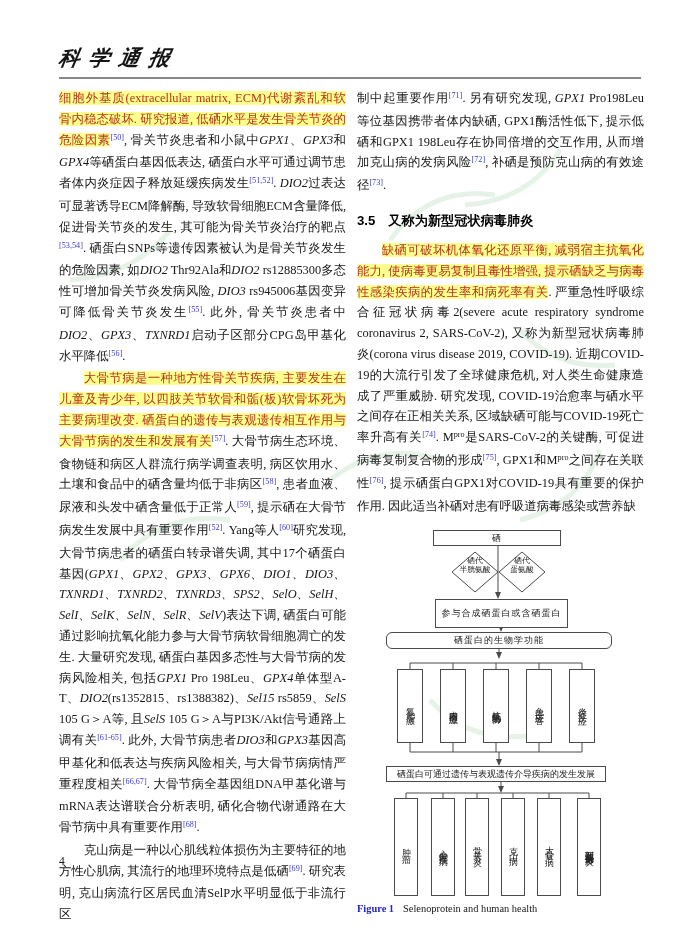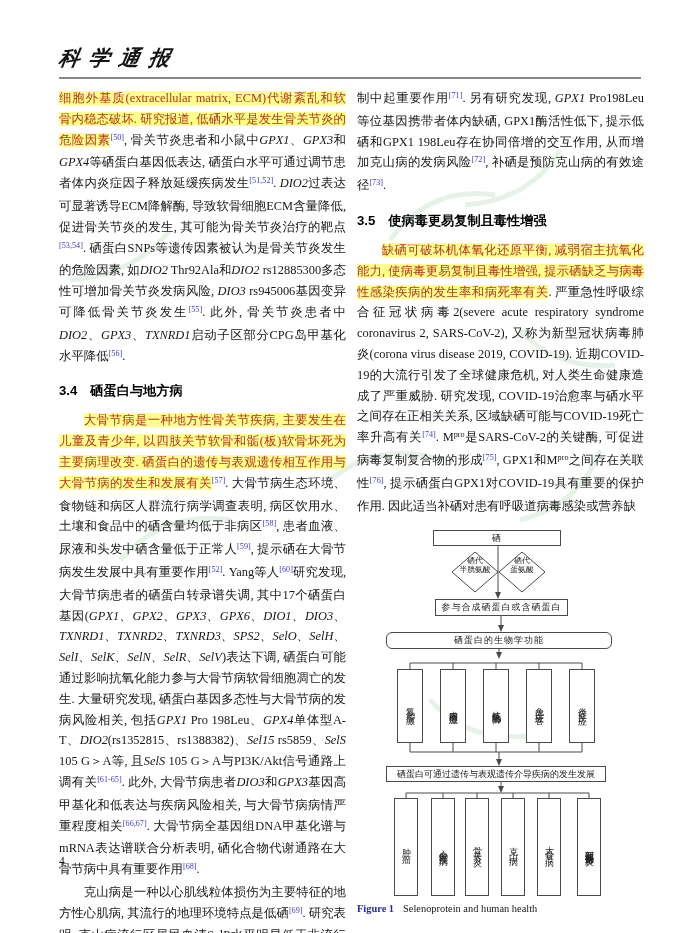--- a/index.html
+++ b/index.html
@@ -57,31 +57,28 @@
     <path d="M170 230 q -35 45 -100 50"></path>
     <path d="M520 330 q 35 40 95 35"></path>
   </g>
 </svg>
 
 <div class="logo">科学通报</div>
 <div class="rule"></div>
 
 <div class="col col-left">
   <p class="para"><span class="hl">细胞外基质(extracellular matrix, ECM)代谢紊乱和软骨内稳态破坏. 研究报道, 低硒水平是发生骨关节炎的危险因素</span><span class="ref">[50]</span><span>, 骨关节炎患者和小鼠中</span><span class="it">GPX1</span><span>、</span><span class="it">GPX3</span><span>和</span><span class="it">GPX4</span><span>等硒蛋白基因低表达, 硒蛋白水平可通过调节患者体内炎症因子释放延缓疾病发生</span><span class="ref">[51,52]</span><span>. </span><span class="it">DIO2</span><span>过表达可显著诱导ECM降解酶, 导致软骨细胞ECM含量降低, 促进骨关节炎的发生, 其可能为骨关节炎治疗的靶点</span><span class="ref">[53,54]</span><span>. 硒蛋白SNPs等遗传因素被认为是骨关节炎发生的危险因素, 如</span><span class="it">DIO2</span><span> Thr92Ala和</span><span class="it">DIO2</span><span> rs12885300多态性可增加骨关节炎发病风险, </span><span class="it">DIO3</span><span> rs945006基因变异可降低骨关节炎发生</span><span class="ref">[55]</span><span>. 此外, 骨关节炎患者中</span><span class="it">DIO2</span><span>、</span><span class="it">GPX3</span><span>、</span><span class="it">TXNRD1</span><span>启动子区部分CPG岛甲基化水平降低</span><span class="ref">[56]</span><span>.</span></p>
-  <div class="heading">
-    <span class="hnum">3.4</span><span>硒蛋白与地方病</span>
-  </div>
   <p class="para indent"><span class="hl">大骨节病是一种地方性骨关节疾病, 主要发生在儿童及青少年, 以四肢关节软骨和骺(板)软骨坏死为主要病理改变. 硒蛋白的遗传与表观遗传相互作用与大骨节病的发生和发展有关</span><span class="ref">[57]</span><span>. 大骨节病生态环境、食物链和病区人群流行病学调查表明, 病区饮用水、土壤和食品中的硒含量均低于非病区</span><span class="ref">[58]</span><span>, 患者血液、尿液和头发中硒含量低于正常人</span><span class="ref">[59]</span><span>, 提示硒在大骨节病发生发展中具有重要作用</span><span class="ref">[52]</span><span>. Yang等人</span><span class="ref">[60]</span><span>研究发现, 大骨节病患者的硒蛋白转录谱失调, 其中17个硒蛋白基因(</span><span class="it">GPX1、GPX2、GPX3、GPX6、DIO1、DIO3、TXNRD1、TXNRD2、TXNRD3、SPS2、SelO、SelH、SelI、SelK、SelN、SelR、SelV</span><span>)表达下调, 硒蛋白可能通过影响抗氧化能力参与大骨节病软骨细胞凋亡的发生. 大量研究发现, 硒蛋白基因多态性与大骨节病的发病风险相关, 包括</span><span class="it">GPX1</span><span> Pro 198Leu、</span><span class="it">GPX4</span><span>单体型A-T、</span><span class="it">DIO2</span><span>(rs1352815、rs1388382)、</span><span class="it">Sel15</span><span> rs5859、</span><span class="it">SelS</span><span> 105 G＞A等, 且</span><span class="it">SelS</span><span> 105 G＞A与PI3K/Akt信号通路上调有关</span><span class="ref">[61-65]</span><span>. 此外, 大骨节病患者</span><span class="it">DIO3</span><span>和</span><span class="it">GPX3</span><span>基因高甲基化和低表达与疾病风险相关, 与大骨节病病情严重程度相关</span><span class="ref">[66,67]</span><span>. 大骨节病全基因组DNA甲基化谱与mRNA表达谱联合分析表明, 硒化合物代谢通路在大骨节病中具有重要作用</span><span class="ref">[68]</span><span>.</span></p>
   <p class="para indent"><span>克山病是一种以心肌线粒体损伤为主要特征的地方性心肌病, 其流行的地理环境特点是低硒</span><span class="ref">[69]</span><span>. 研究表明, 克山病流行区居民血清SelP水平明显低于非流行区</span></p>
 </div>
 
 <div class="col col-right">
   <p class="para"><span>制中起重要作用</span><span class="ref">[71]</span><span>. 另有研究发现, </span><span class="it">GPX1</span><span> Pro198Leu等位基因携带者体内缺硒, GPX1酶活性低下, 提示低硒和GPX1 198Leu存在协同倍增的交互作用, 从而增加克山病的发病风险</span><span class="ref">[72]</span><span>, 补硒是预防克山病的有效途径</span><span class="ref">[73]</span><span>.</span></p>
   <div class="heading">
-    <span class="hnum">3.5</span><span>使病毒更易复制且毒性增强</span>
+    <span class="hnum">3.5</span><span>又称为新型冠状病毒肺炎</span>
   </div>
   <p class="para indent"><span class="hl">缺硒可破坏机体氧化还原平衡, 减弱宿主抗氧化能力, 使病毒更易复制且毒性增强, 提示硒缺乏与病毒性感染疾病的发生率和病死率有关</span><span>. 严重急性呼吸综合征冠状病毒2(severe acute respiratory syndrome coronavirus 2, SARS-CoV-2), 又称为新型冠状病毒肺炎(corona virus disease 2019, COVID-19). 近期COVID-19的大流行引发了全球健康危机, 对人类生命健康造成了严重威胁. 研究发现, COVID-19治愈率与硒水平之间存在正相关关系, 区域缺硒可能与COVID-19死亡率升高有关</span><span class="ref">[74]</span><span>. M</span><span class="sup">pro</span><span>是SARS-CoV-2的关键酶, 可促进病毒复制复合物的形成</span><span class="ref">[75]</span><span>, GPX1和M</span><span class="sup">pro</span><span>之间存在关联性</span><span class="ref">[76]</span><span>, 提示硒蛋白GPX1对COVID-19具有重要的保护作用. 因此适当补硒对患有呼吸道病毒感染或营养缺</span></p>
 
   <div class="fig">
     <svg class="conn" width="287" height="374">
       <g stroke="#4a4a4a" stroke-width="1" fill="none">
         <line x1="141" y1="18" x2="141" y2="65"></line>
         <line x1="144" y1="88" x2="144" y2="98"></line>
         <line x1="142" y1="121" x2="142" y2="127"></line>
         <line x1="53" y1="135" x2="225" y2="135"></line>
@@ -115,21 +112,21 @@
         <polygon points="139,231 145,231 142,238"></polygon>
         <polygon points="141,258 147,258 144,265"></polygon>
       </g>
     </svg>
 
     <div class="fbox" style="left:76px;top:2px;width:128px;height:16px;">硒</div>
     <div class="dlabel" style="left:96px;top:28px;">硒代
 半胱氨酸</div>
     <div class="dlabel" style="left:143px;top:28px;">硒代
 蛋氨酸</div>
-    <div class="fbox" style="left:78px;top:71px;width:133px;height:17px;">参与合成硒蛋白或含硒蛋白</div>
+    <div class="fbox" style="left:78px;top:71px;width:133px;height:29px;">参与合成硒蛋白或含硒蛋白</div>
     <div class="fbox" style="left:29px;top:104px;width:226px;height:17px;border-radius:6px;">硒蛋白的生物学功能</div>
 
     <div class="vbox" style="left:40px;top:141px;width:26px;height:74px;">氧化应激</div>
     <div class="vbox" style="left:83px;top:141px;width:26px;height:74px;letter-spacing:1px;">内质网应激</div>
     <div class="vbox" style="left:126px;top:141px;width:26px;height:74px;letter-spacing:1px;">抗氧化防御</div>
     <div class="vbox" style="left:169px;top:141px;width:26px;height:74px;">免疫应答</div>
     <div class="vbox" style="left:212px;top:141px;width:26px;height:74px;">炎症反应</div>
 
     <div class="fbox" style="left:29px;top:238px;width:220px;height:16px;letter-spacing:0;">硒蛋白可通过遗传与表观遗传介导疾病的发生发展</div>
 

